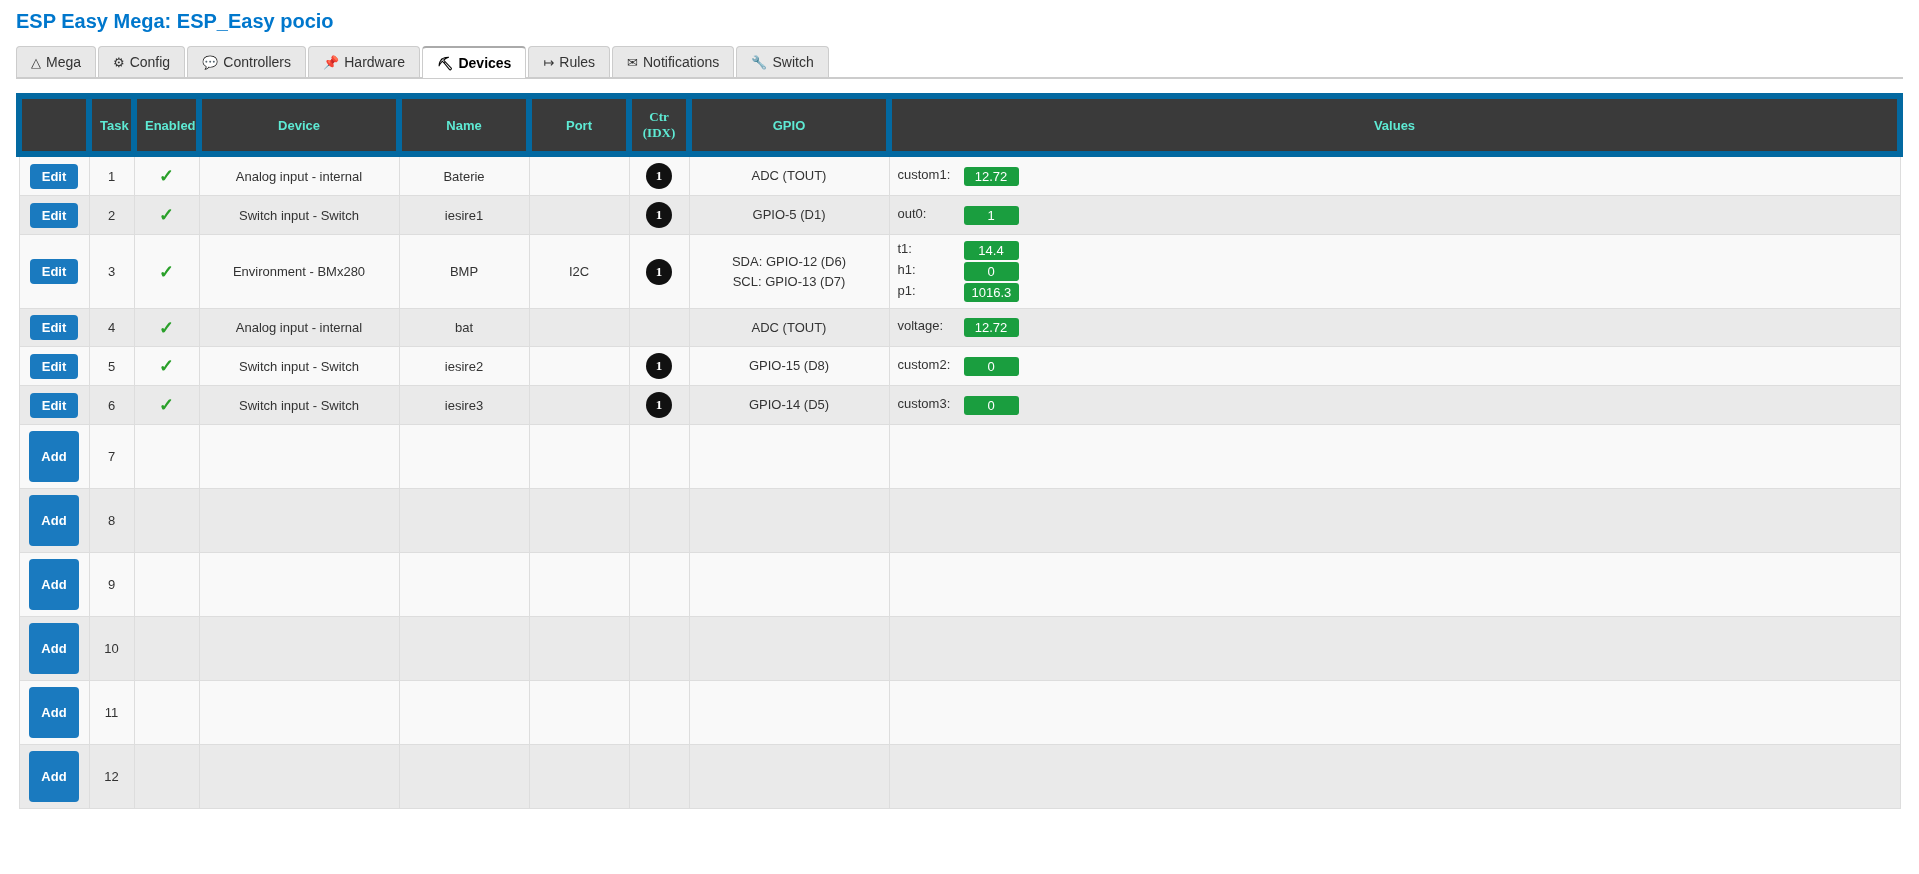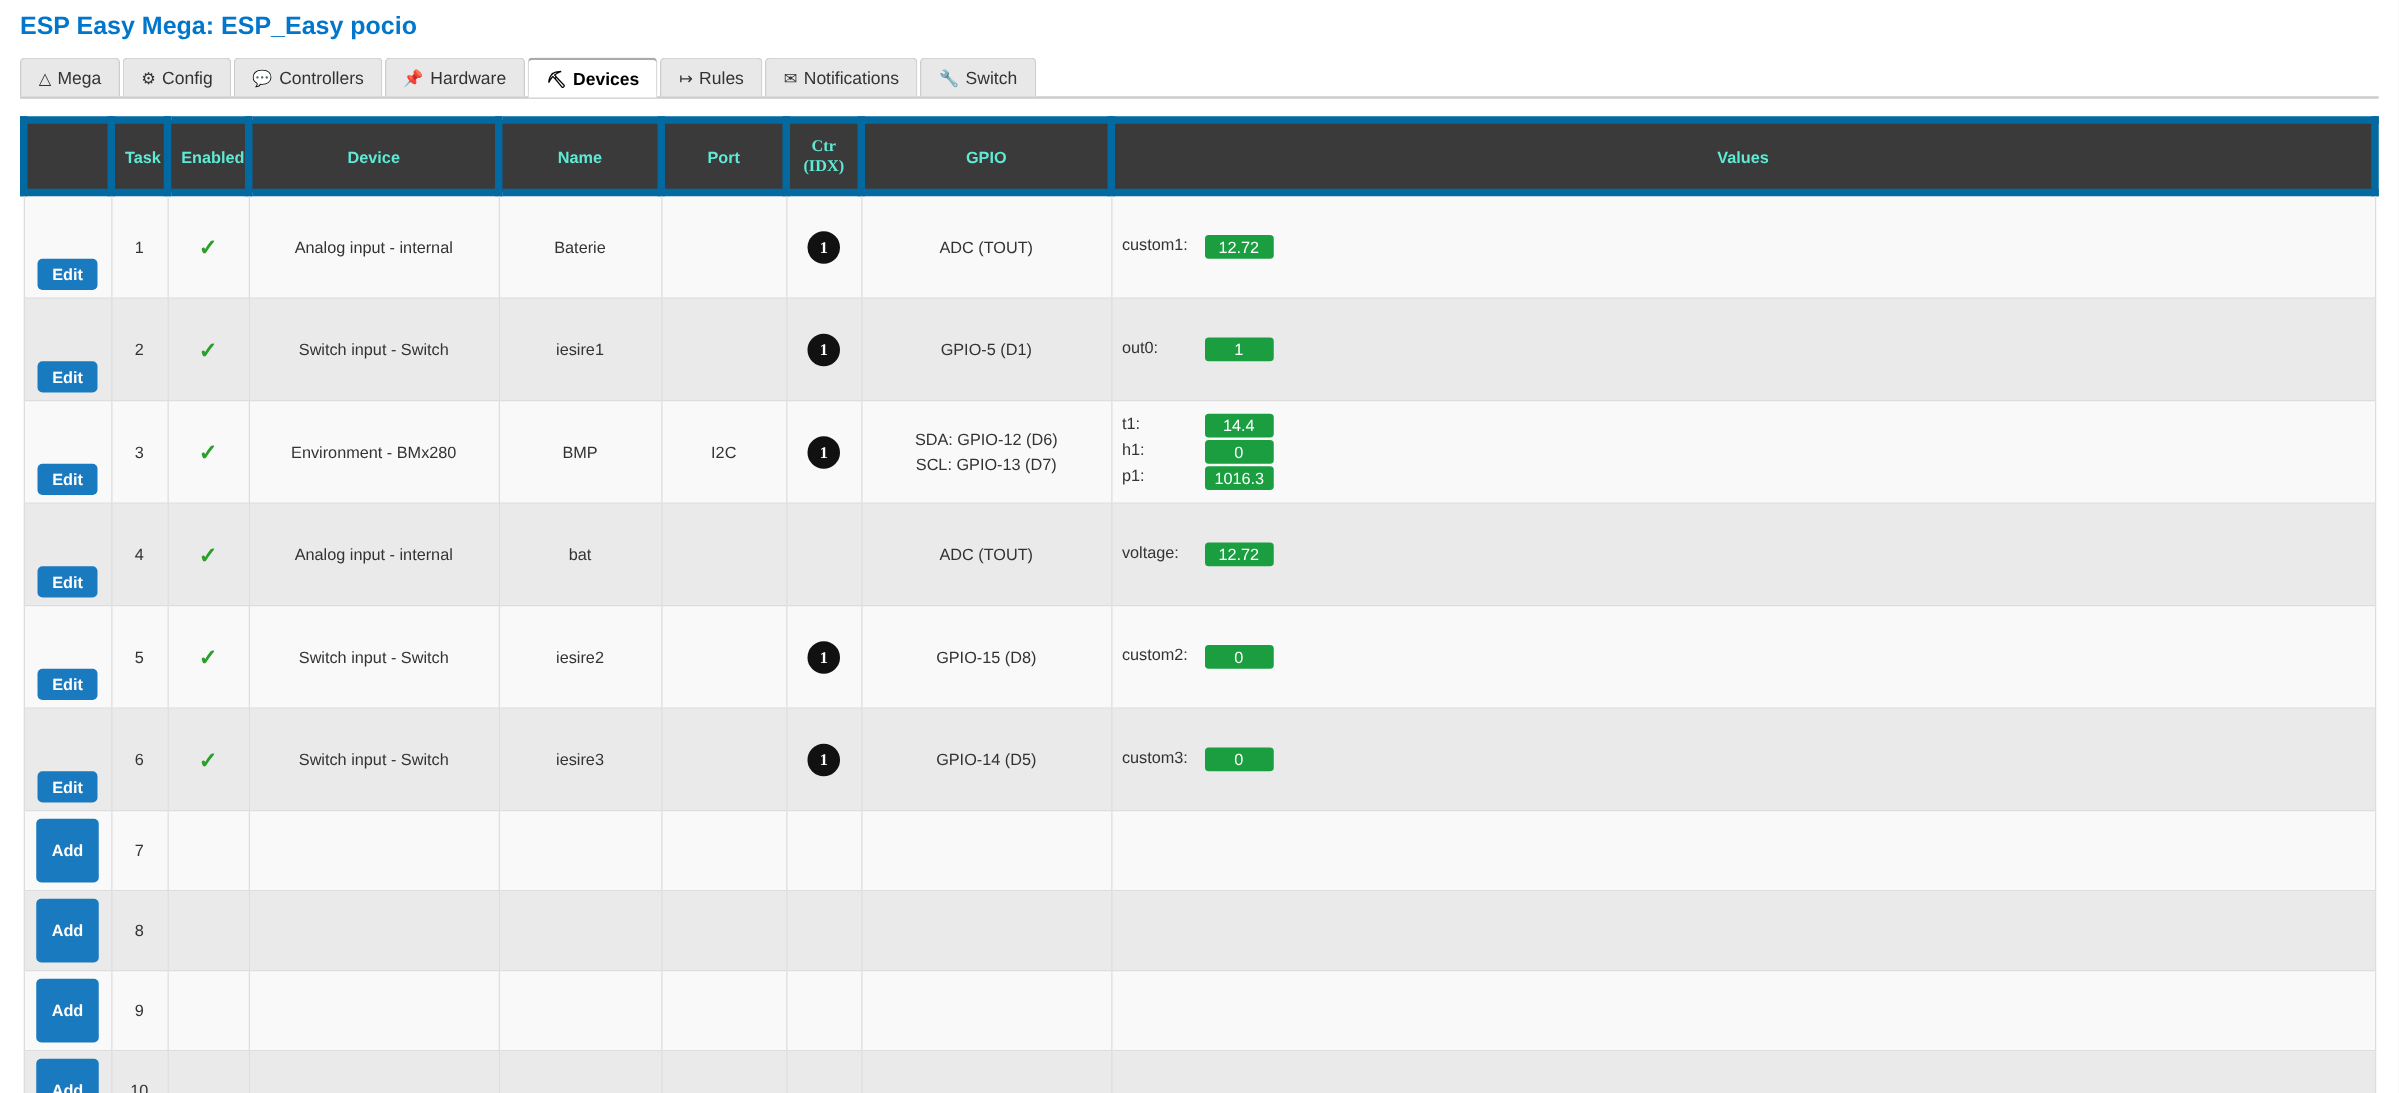--- a/index.html
+++ b/index.html
@@ -96,21 +96,20 @@
 
     .btn-edit {
       background: #1a7abf;
       color: #fff;
       border: none;
       border-radius: 4px;
       padding: 5px 12px;
       cursor: pointer;
       font-size: 13px;
       font-weight: bold;
-      margin-top: 44px;
     }
     .btn-add {
       background: #1a7abf;
       color: #fff;
       border: none;
       border-radius: 4px;
       padding: 18px 12px;
       cursor: pointer;
       font-size: 13px;
       font-weight: bold;

